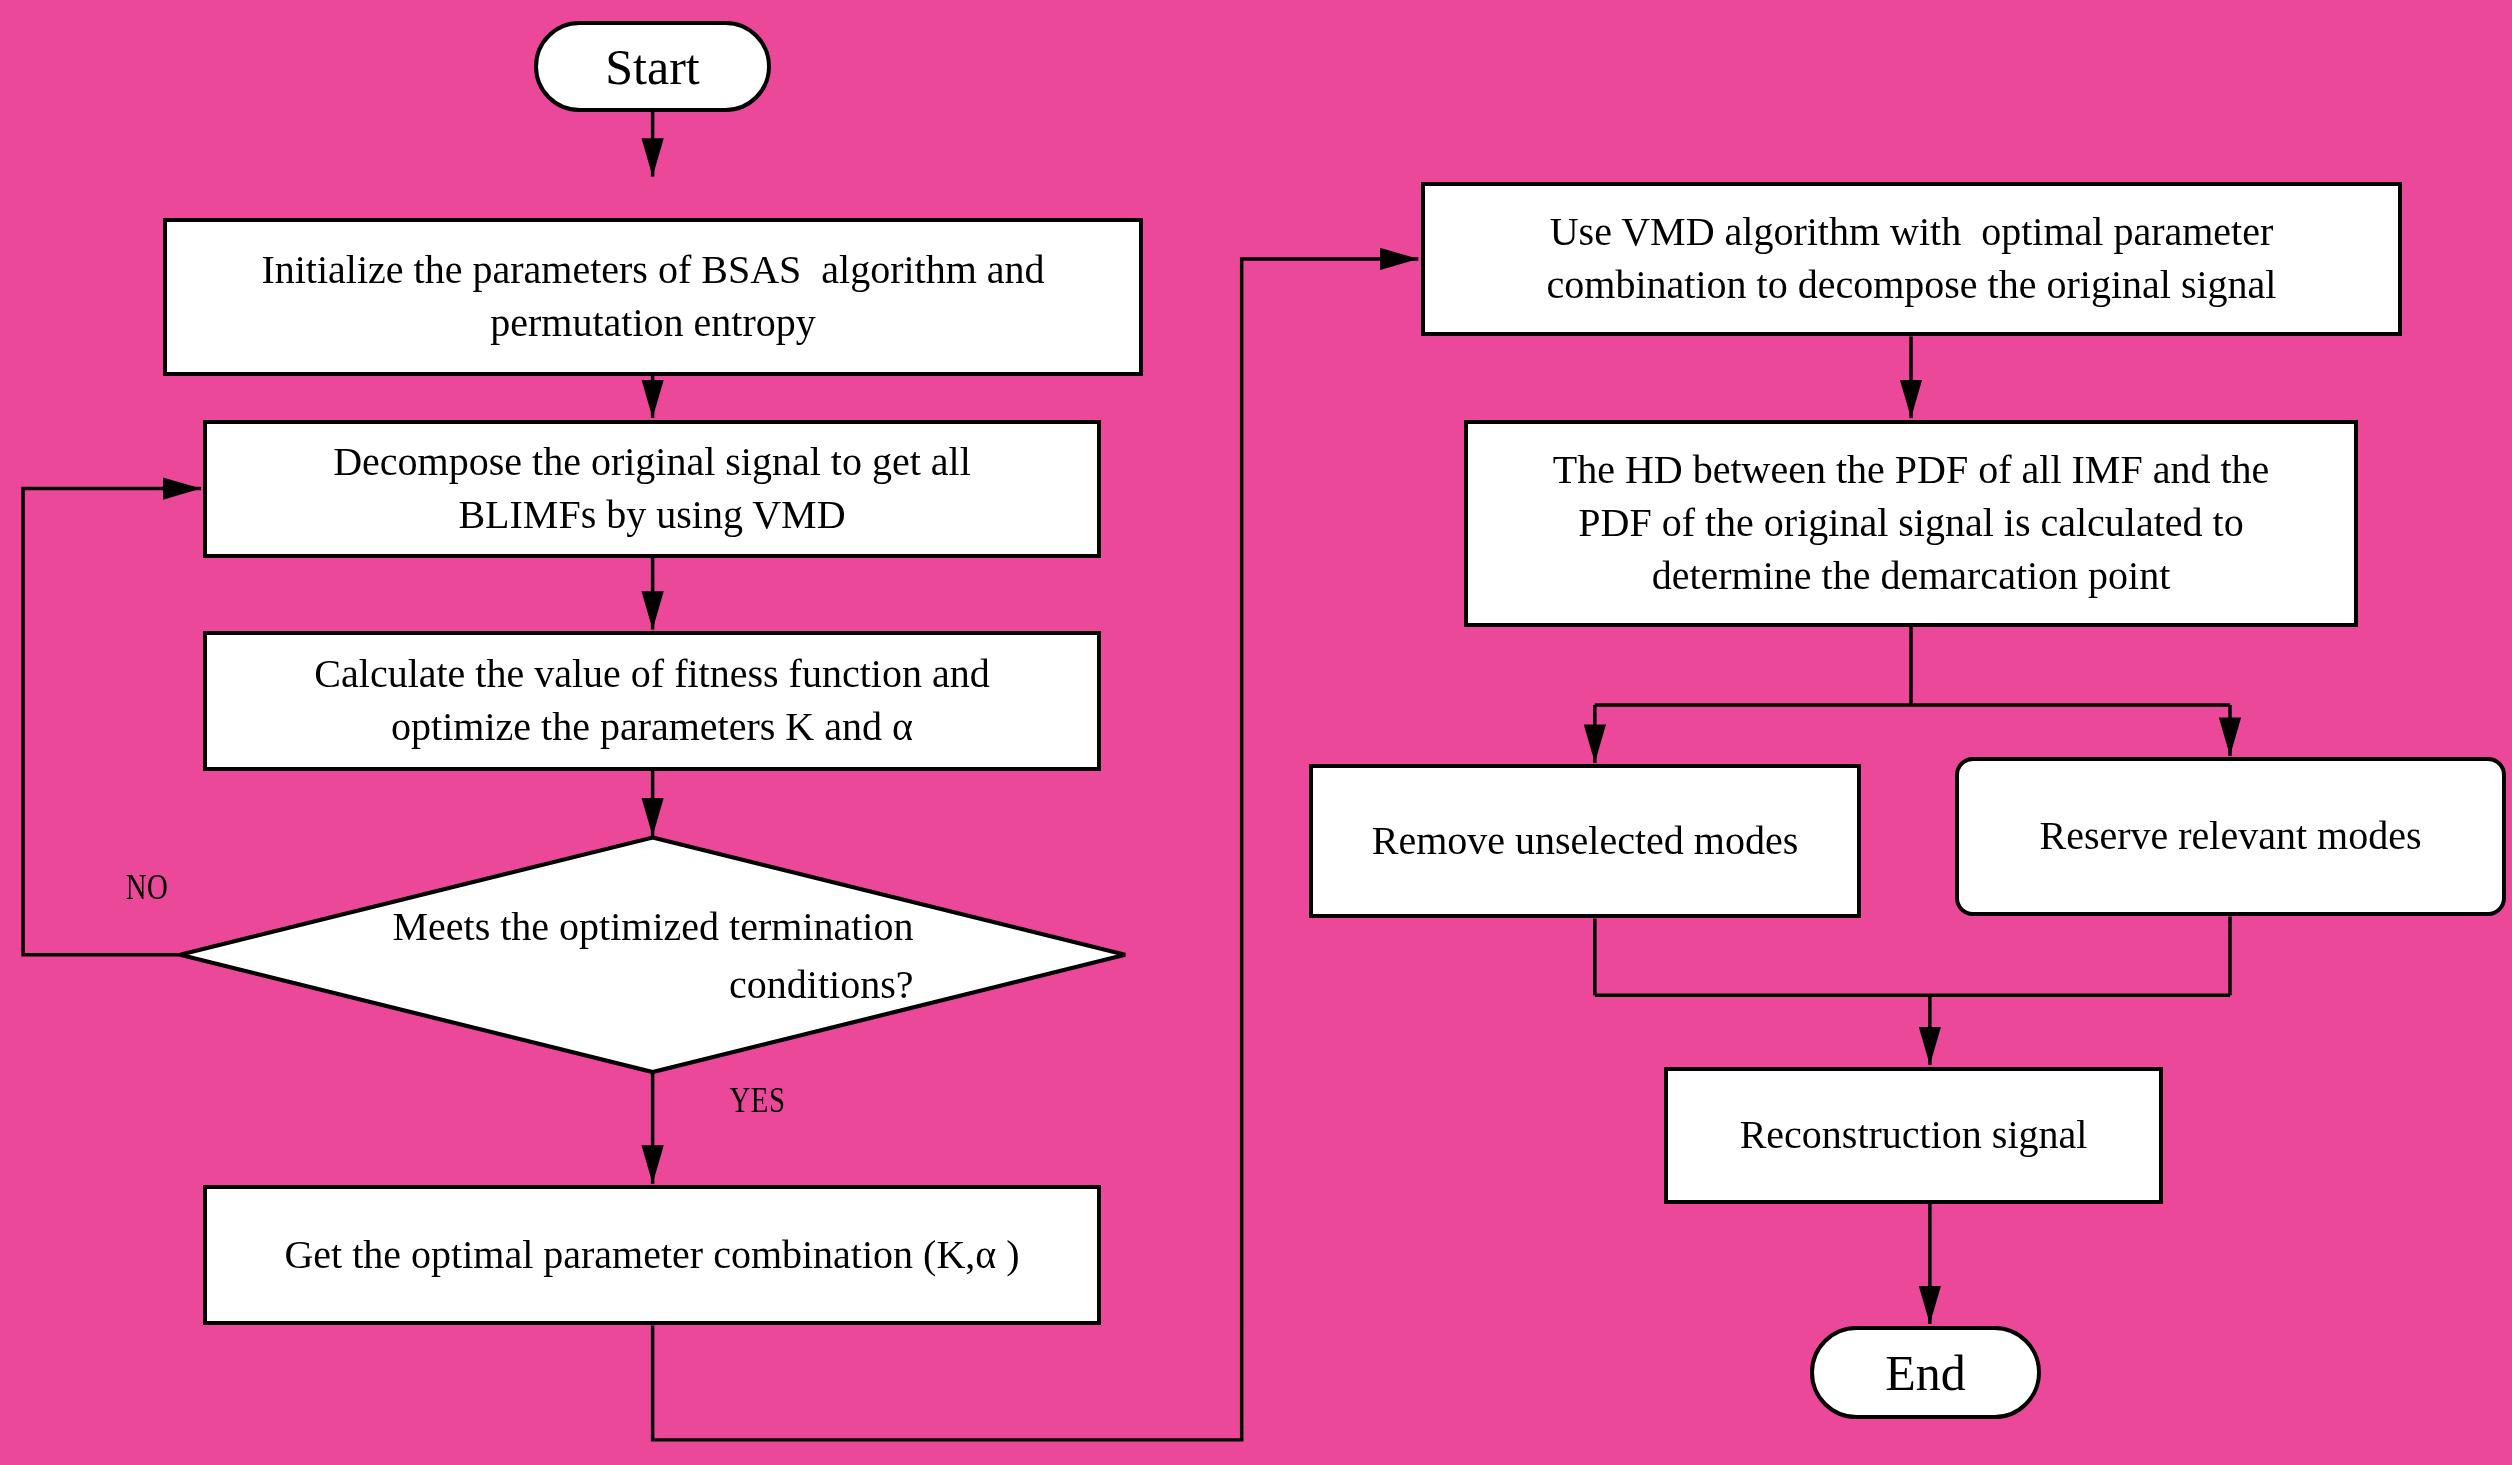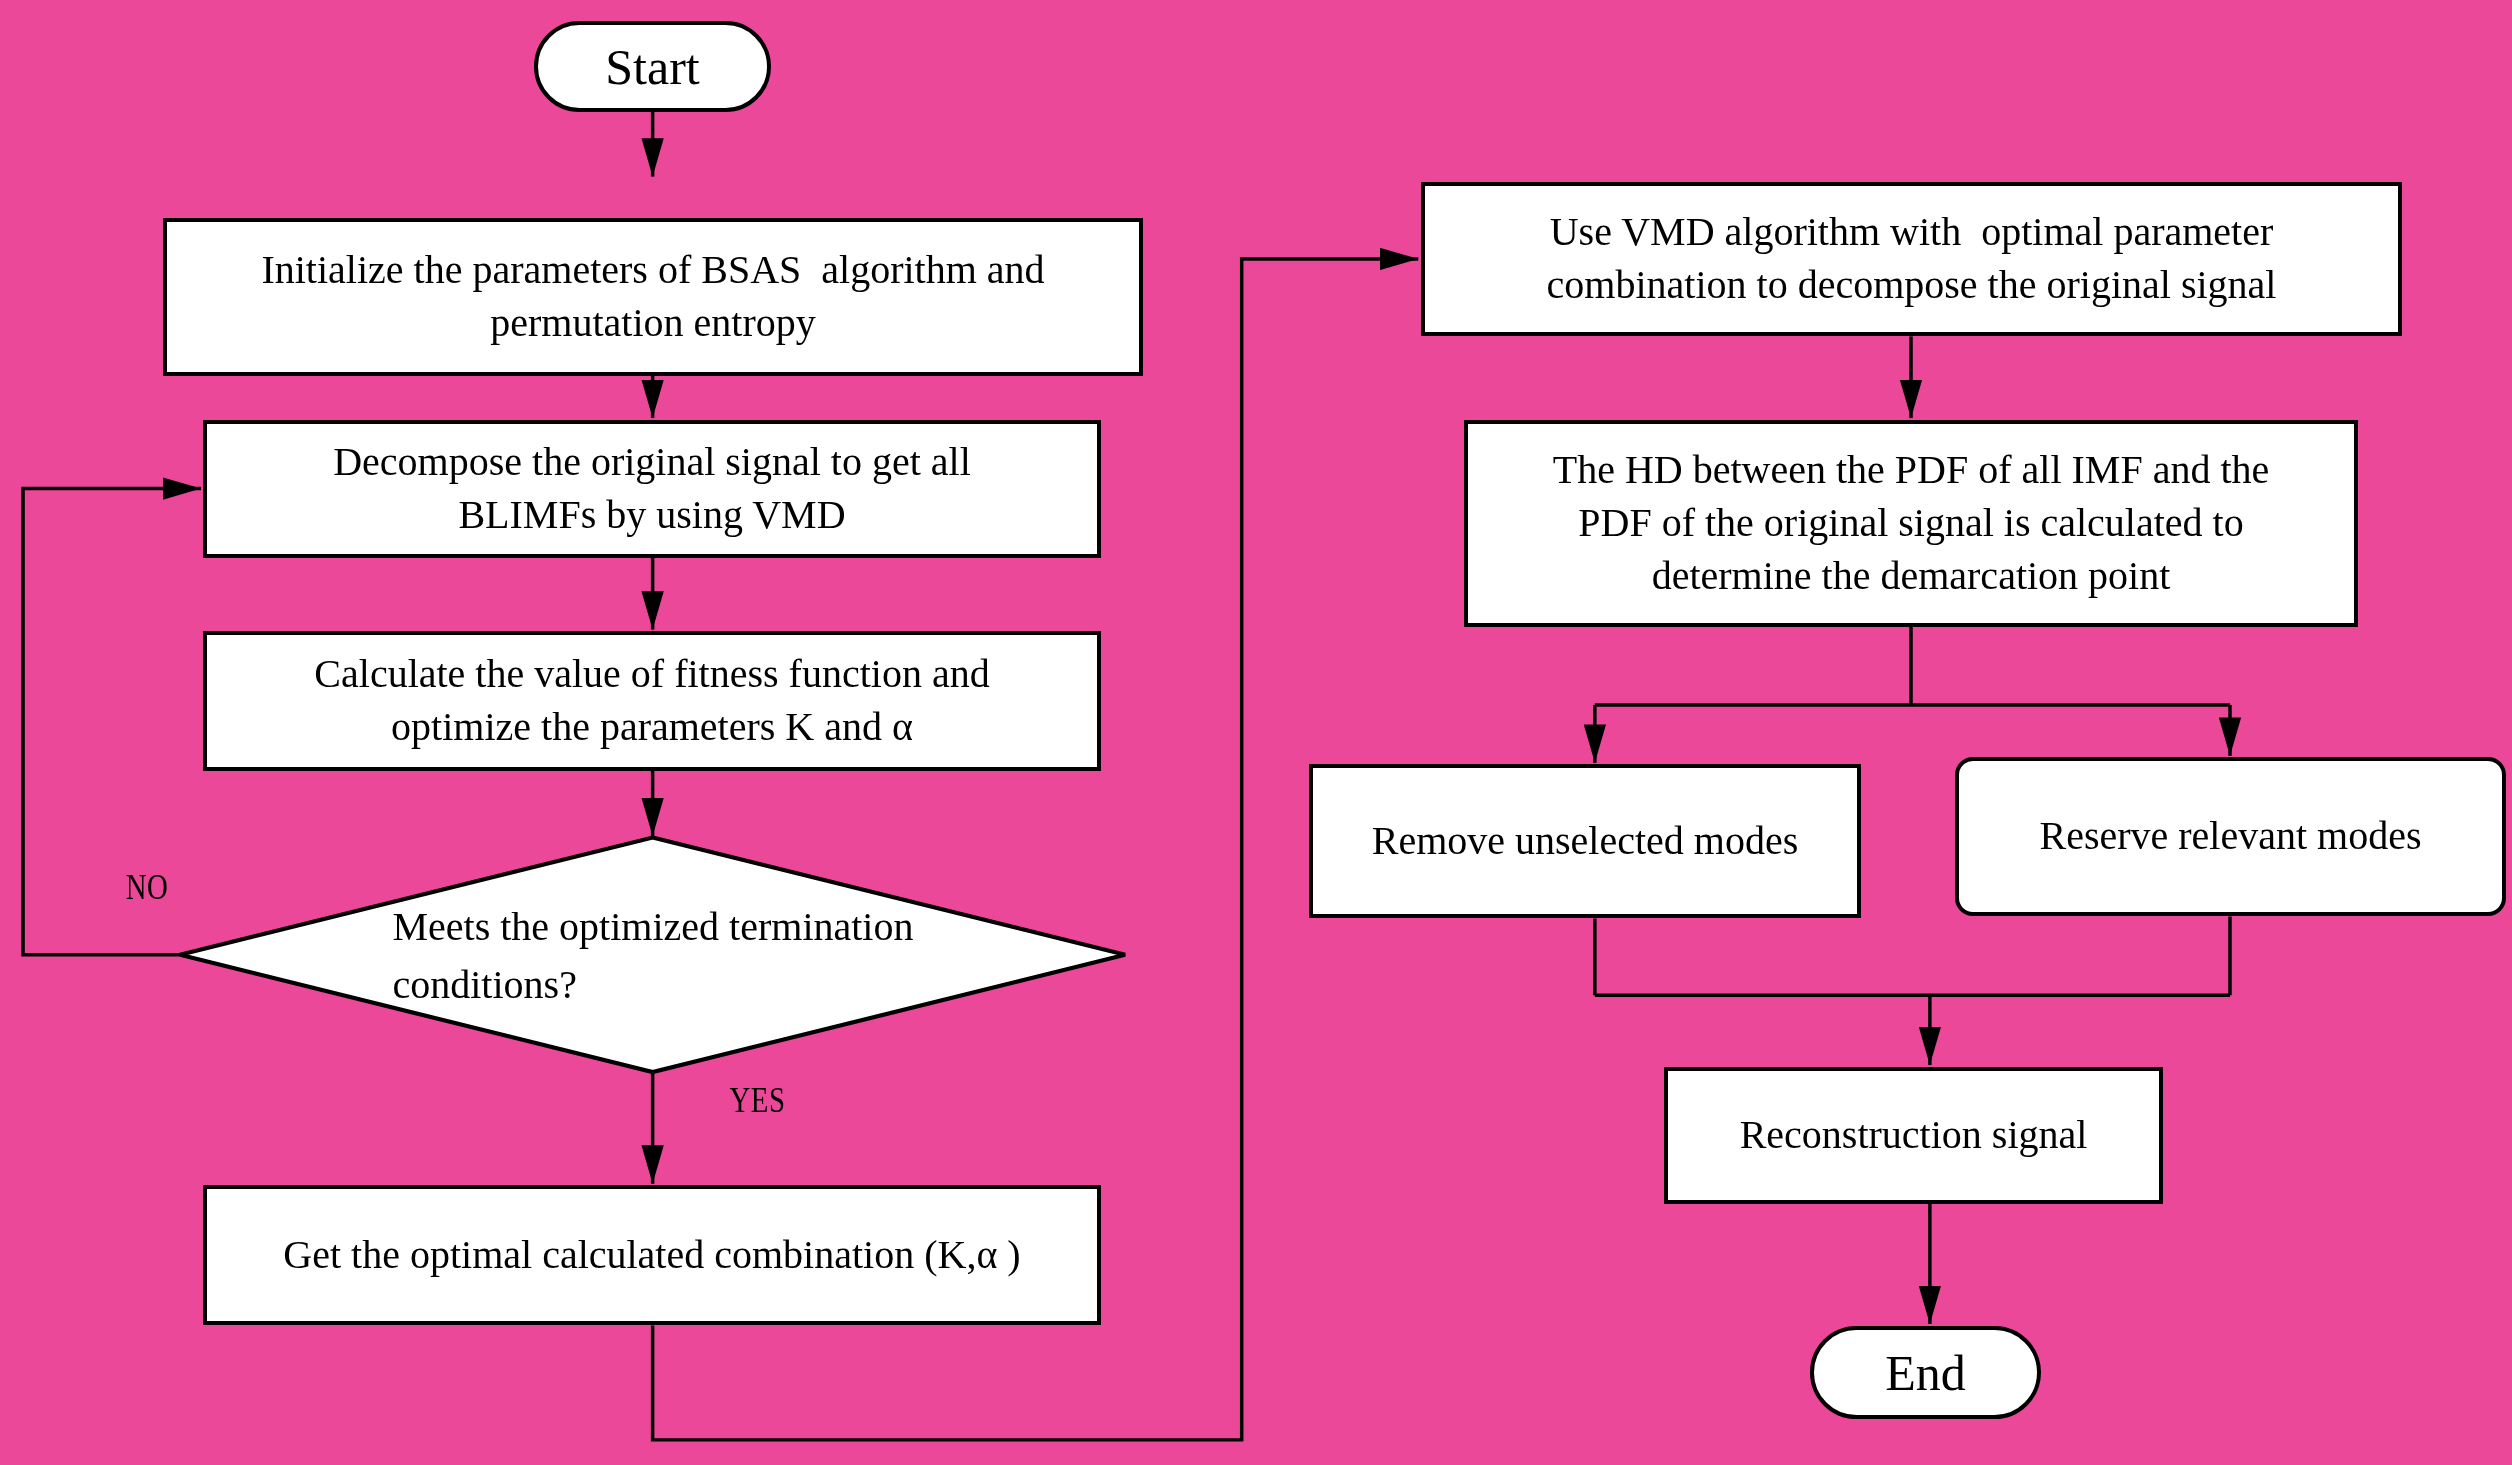--- a/index.html
+++ b/index.html
@@ -27,21 +27,21 @@
   }
   .terminator{
     border-radius:49px;
     font-size:50px;
   }
   .diamond-label{
     position:absolute;
     display:flex;
     align-items:center;
     justify-content:center;
-    text-align:left;
+    text-align:right;
     font-size:40px;
     line-height:1.45;
     white-space:pre-wrap;
     background:transparent;
     border:none;
   }
   .edge-label{
     position:absolute;
     display:flex;
     align-items:center;
@@ -118,21 +118,21 @@
 
   <div class="edge-label" style="left:98px;top:864px;width:98px;height:46px;">
     <span>NO</span>
   </div>
 
   <div class="edge-label" style="left:698px;top:1075px;width:119px;height:49px;">
     <span>YES</span>
   </div>
 
   <div class="node" style="left:203px;top:1185px;width:898px;height:140px;">
-    <span>Get the optimal calculated combination (K,α )</span>
+    <span>Get the optimal parameter combination (K,α )</span>
   </div>
 
   <div class="node" style="left:1421px;top:182px;width:981px;height:154px;">
     <span>Use VMD algorithm with  optimal parameter
 combination to decompose the original signal</span>
   </div>
 
   <div class="node" style="left:1464px;top:420px;width:894px;height:207px;">
     <span>The HD between the PDF of all IMF and the
 PDF of the original signal is calculated to

